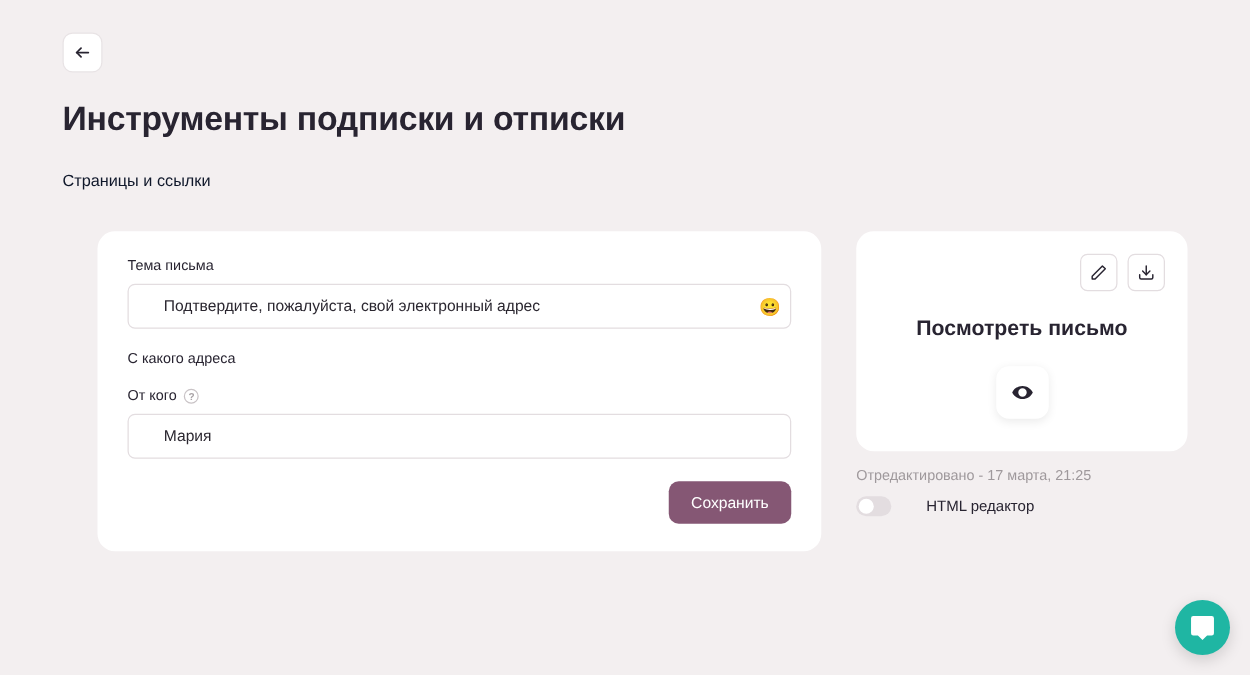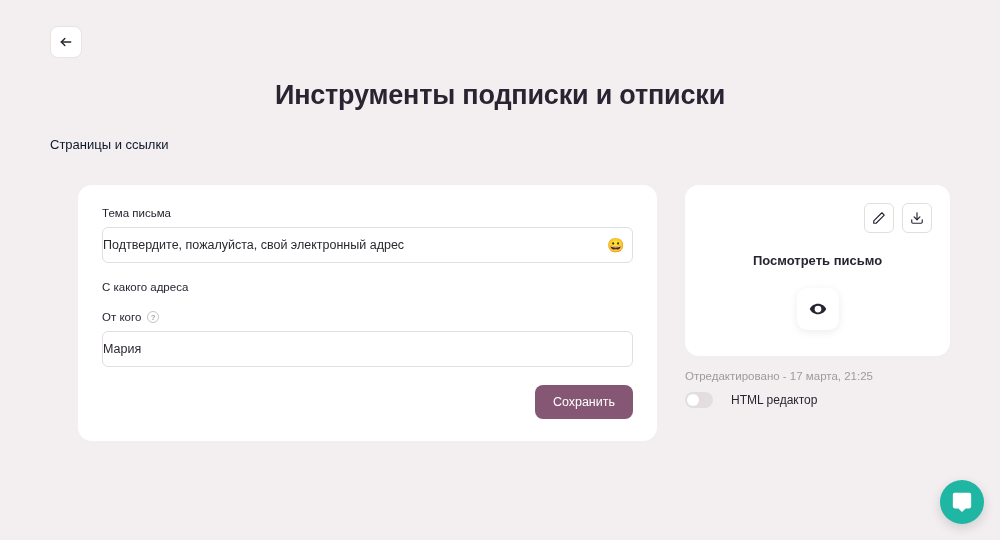--- a/index.html
+++ b/index.html
@@ -22,21 +22,20 @@
     cursor: pointer;
     margin-bottom: 22px;
   }
   .back-btn svg { width: 14px; height: 14px; }
   .page-title {
     font-size: 27px;
     font-weight: 800;
     color: #282431;
     margin-bottom: 26px;
     letter-spacing: -0.2px;
-    text-align: center;
   }
   .tabs {
     display: flex;
     gap: 22px;
     margin-bottom: 22px;
   }
   .tab {
     font-size: 13px;
     color: #0f172a;
     padding-bottom: 8px;
@@ -80,21 +79,21 @@
     justify-content: center;
     font-size: 8px;
     color: #a9a3a6;
     font-weight: 700;
   }
   .text-input {
     width: 100%;
     height: 36px;
     border: 1px solid #e3dde0;
     border-radius: 6px;
-    padding: 0 0;
+    padding: 0 28px;
     font-size: 12.5px;
     color: #2b2730;
     background: #fff;
   }
   .text-input.focused {
     border-color: #c9bfc4;
   }
   .subject-row {
     position: relative;
   }
@@ -154,21 +153,21 @@
     background: #fff;
     border: 1px solid #e3dde0;
     border-radius: 6px;
     display: flex;
     align-items: center;
     justify-content: center;
     cursor: pointer;
   }
   .icon-btn svg { width: 14px; height: 14px; }
   .preview-title {
-    font-size: 13px;
+    font-size: 17px;
     font-weight: 700;
     color: #282431;
     margin-bottom: 20px;
   }
   .eye-circle {
     width: 42px; height: 42px;
     background: #fff;
     border-radius: 10px;
     display: flex;
     align-items: center;
@@ -179,21 +178,21 @@
   }
   .eye-circle svg { width: 18px; height: 18px; }
   .meta-text {
     font-size: 11.5px;
     color: #9f999c;
     margin-bottom: 10px;
   }
   .toggle-row {
     display: flex;
     align-items: center;
-    gap: 18px;
+    gap: 28px;
   }
   .toggle {
     width: 28px; height: 16px;
     background: #e3dde0;
     border-radius: 10px;
     position: relative;
     cursor: pointer;
   }
   .toggle::after {
     content: "";

